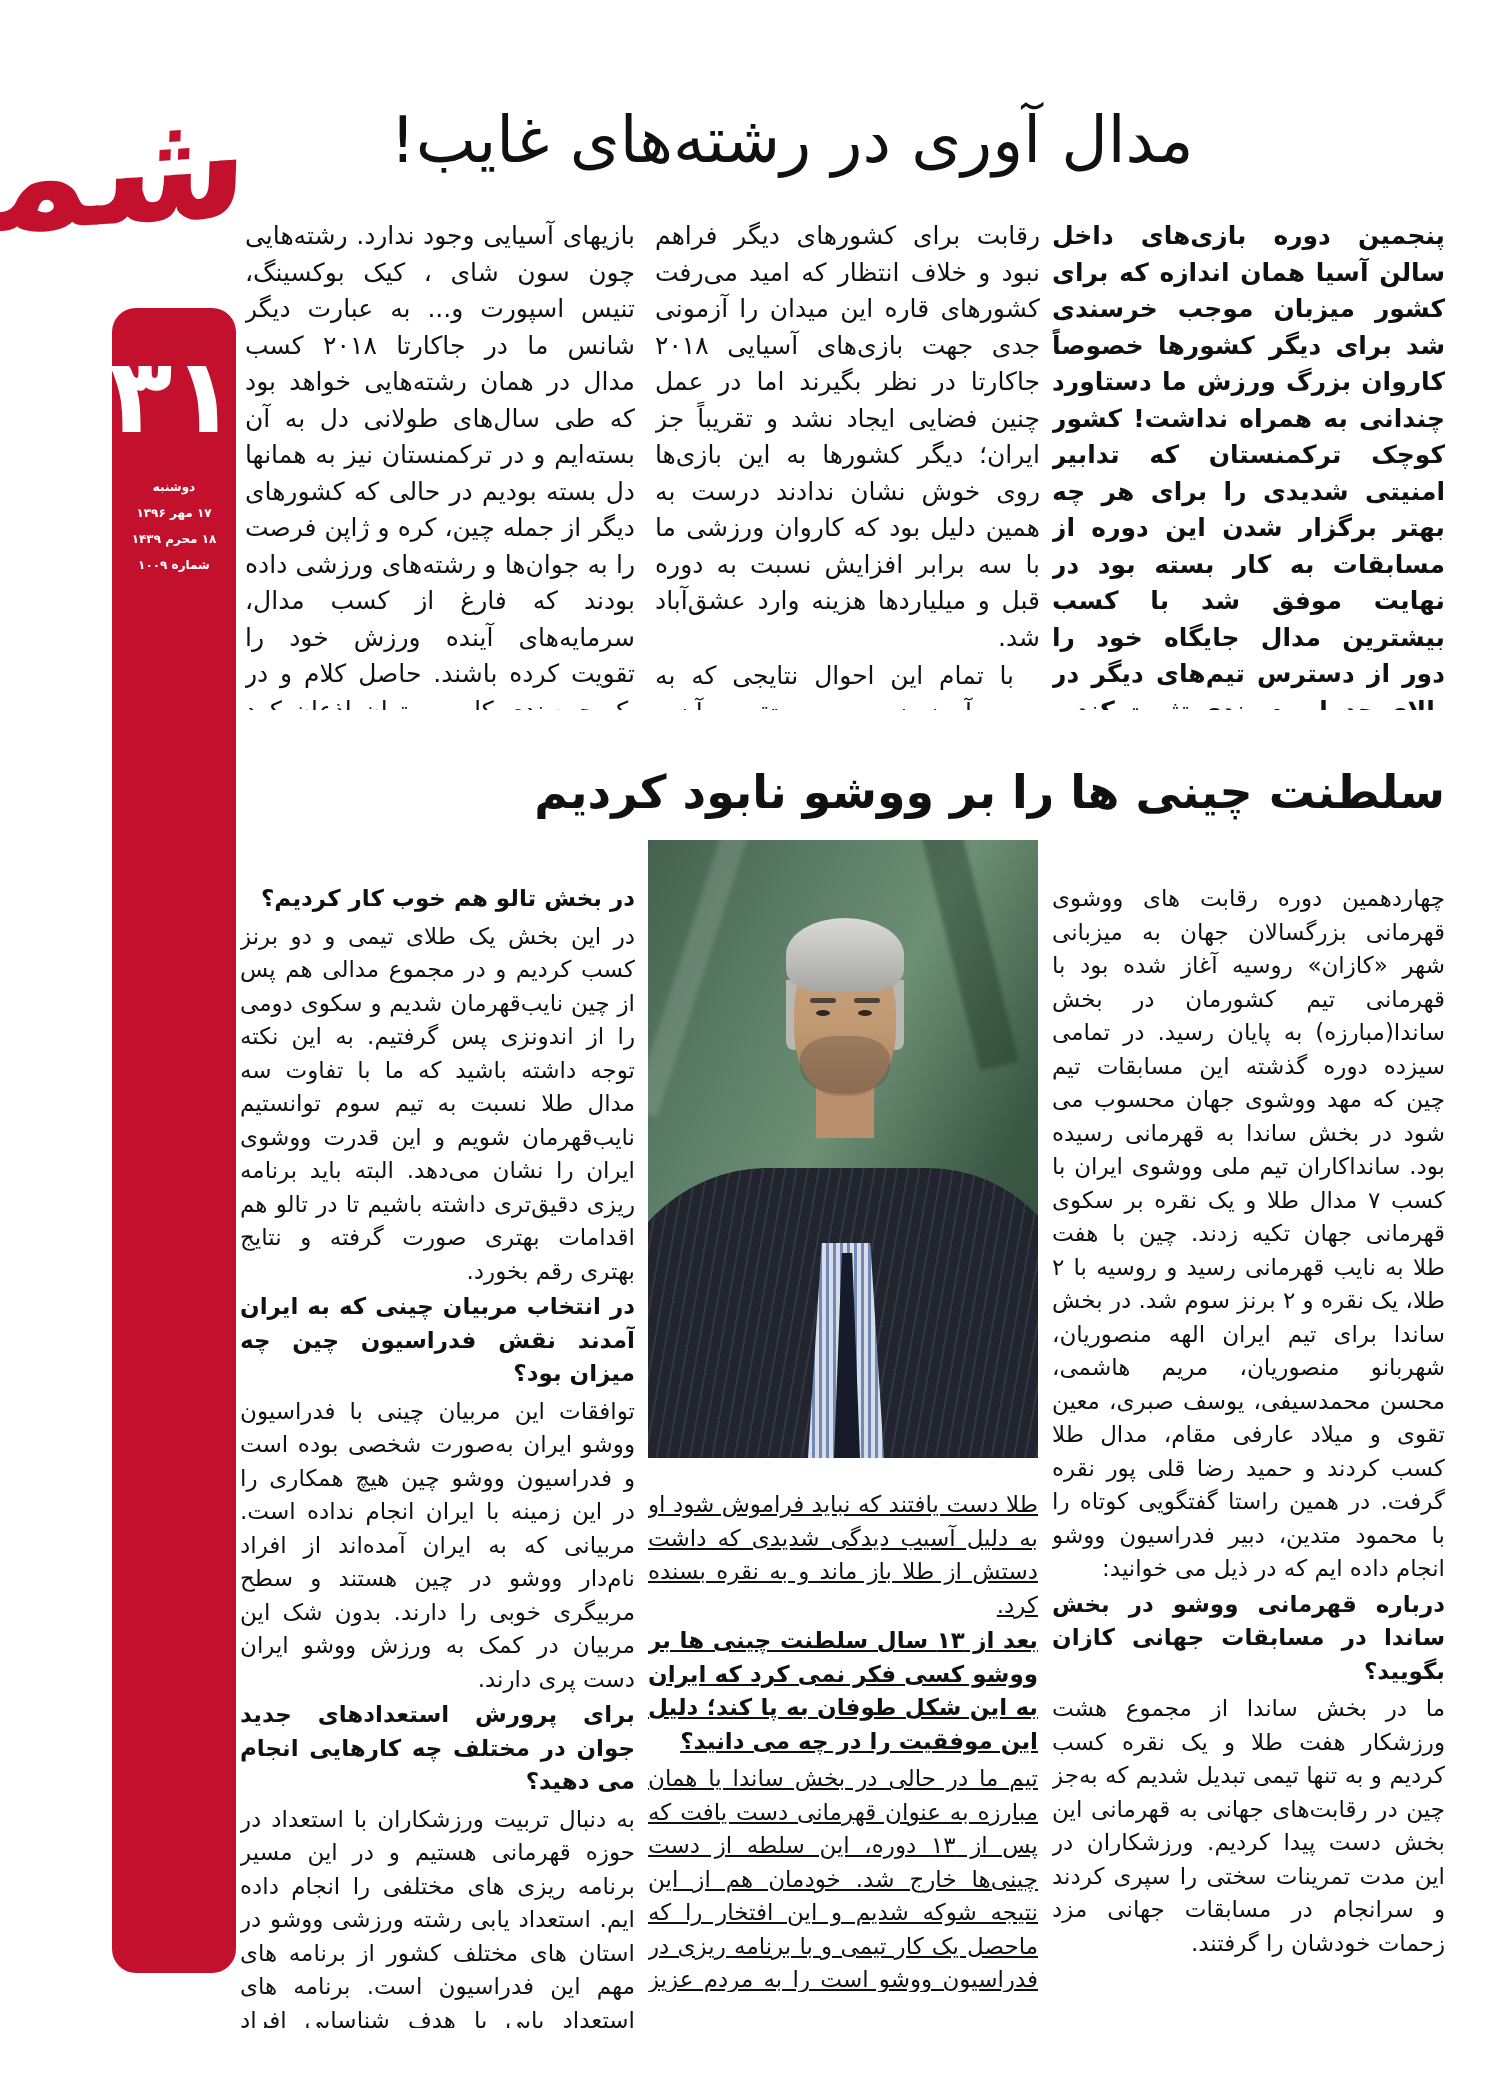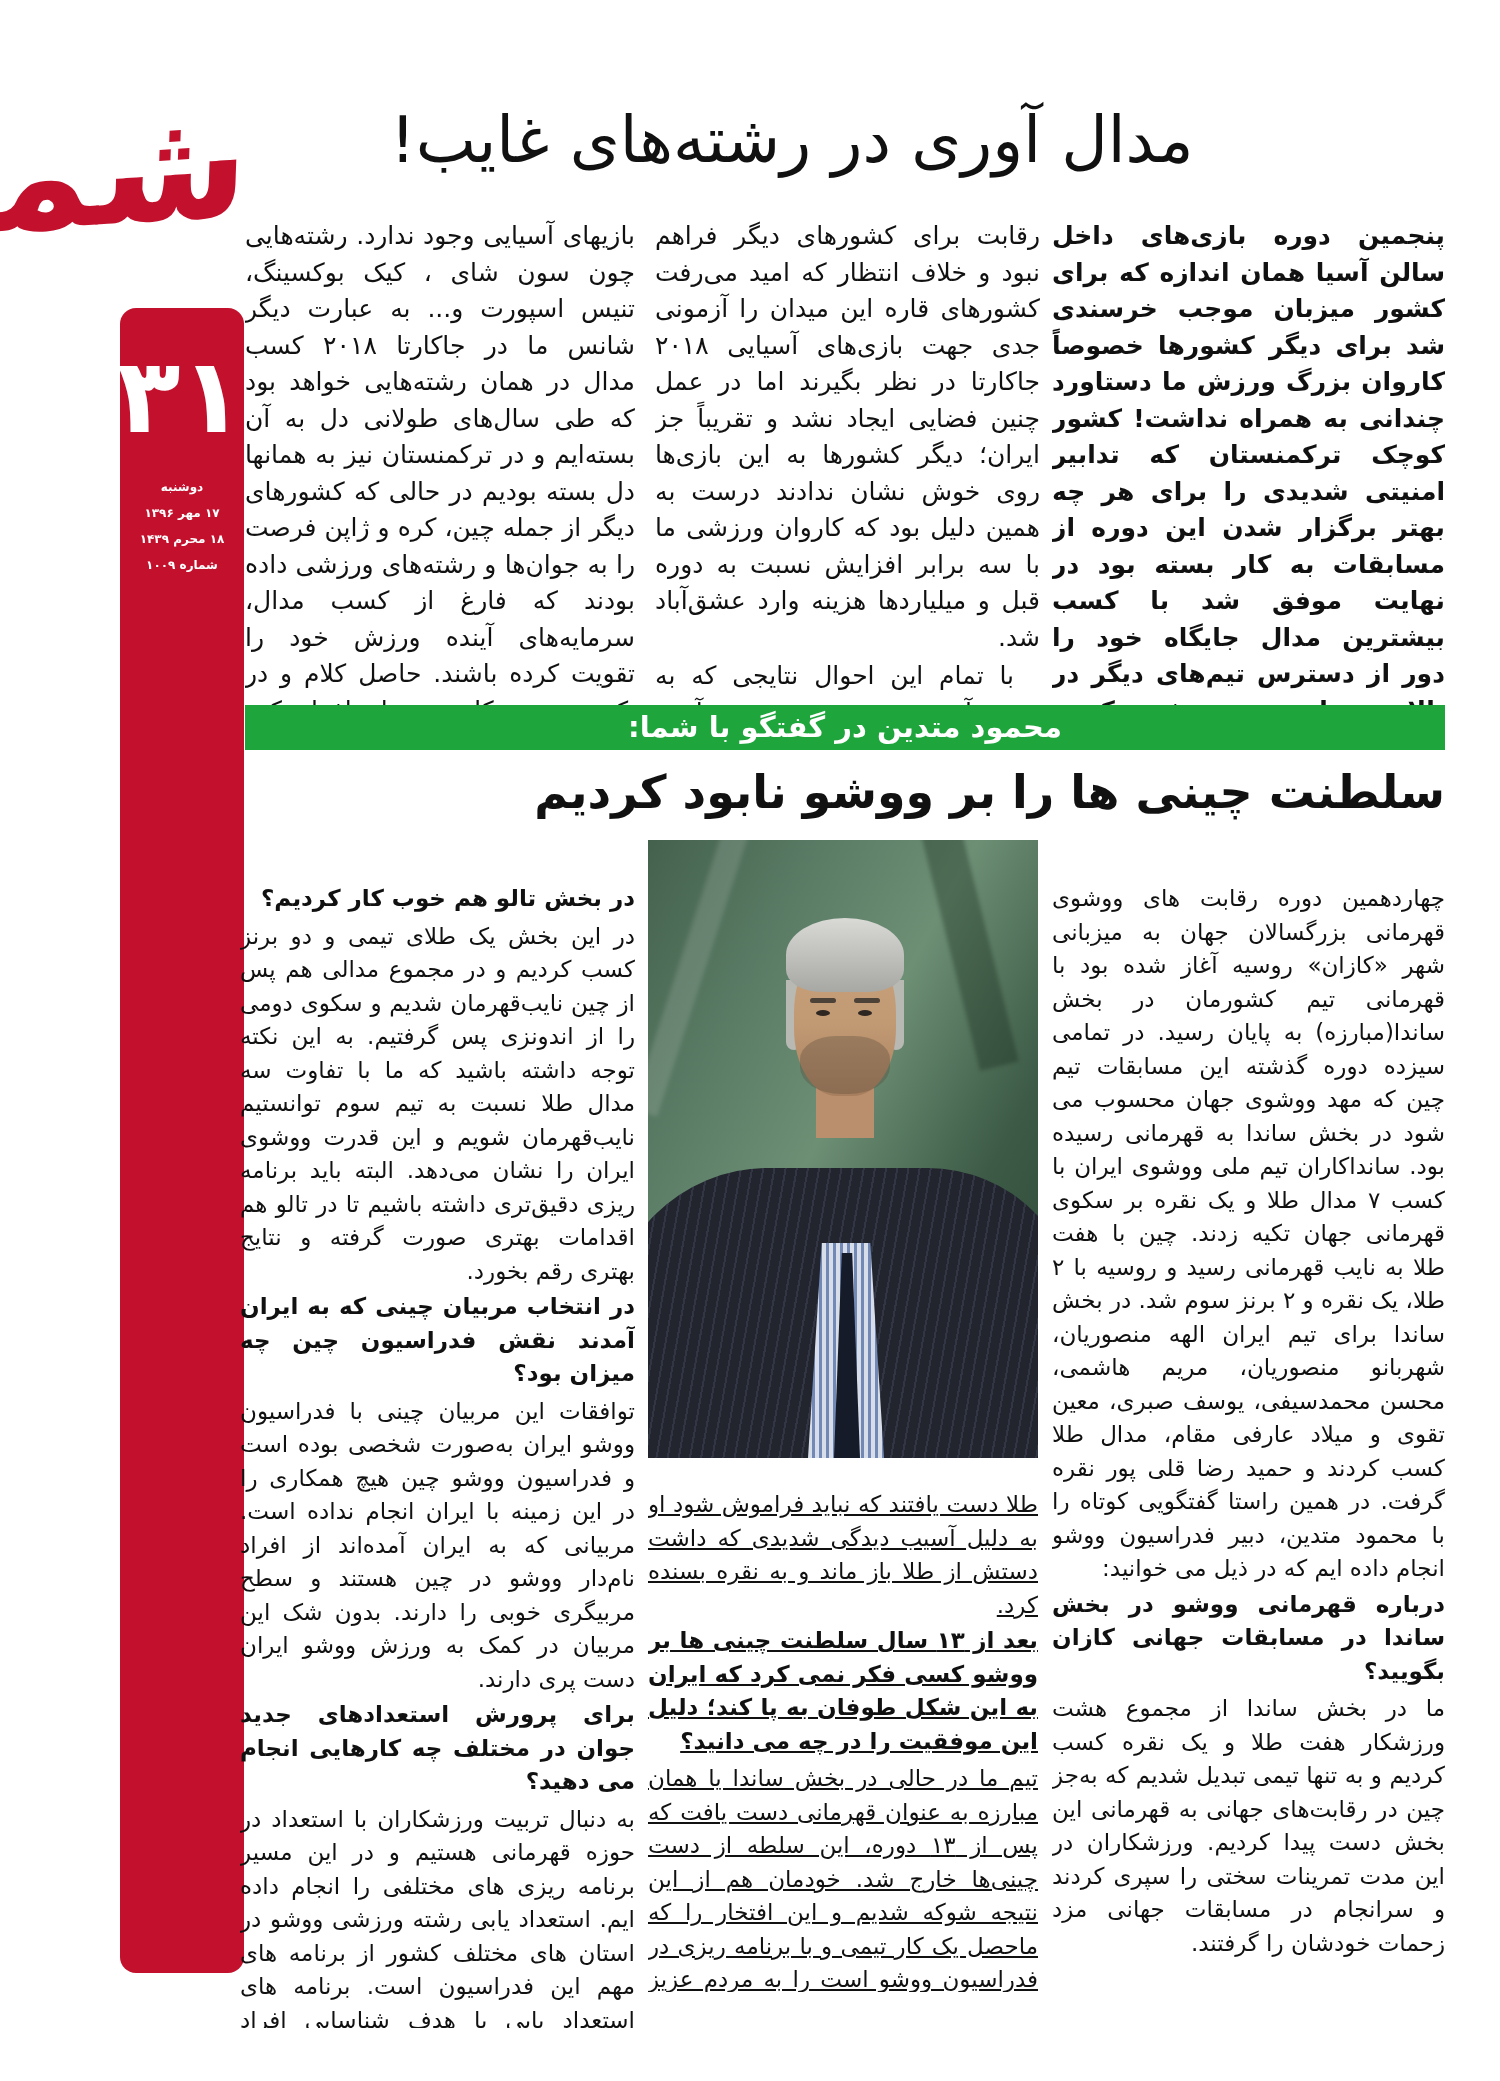--- a/index.html
+++ b/index.html
@@ -9,22 +9,22 @@
     font-family:"DejaVu Sans","Liberation Sans",sans-serif;
     direction:rtl;color:#111;
   }
   
   .logo{
     position:absolute;left:78px;top:48px;width:170px;height:255px;
     color:#c3112d;font-size:152px;font-weight:800;line-height:240px;
     text-align:center;transform:skewX(-6deg) rotate(-4deg);
   }
   .redbar{
-    position:absolute;left:120px;top:308px;width:124px;height:1665px;
-    background:#c3112d;border-radius:16px;color:#fff;text-align:center;
+    position:absolute;left:112px;top:308px;width:124px;height:1665px;
+    background:#c3112d;border-radius:24px;color:#fff;text-align:center;
   }
   .redbar .num{font-size:104px;font-weight:800;line-height:1;margin-top:36px;}
   .redbar .dates{margin-top:26px;font-size:12px;font-weight:700;line-height:26px;}
   
   .headline{
     position:absolute;left:390px;top:88px;width:1056px;height:110px;
     font-size:64px;font-weight:400;text-align:left;line-height:105px;
     letter-spacing:-1px;white-space:nowrap;direction:rtl;
   }
   .col{position:absolute;overflow:hidden;text-align:justify;}
@@ -125,21 +125,20 @@
 
   <div class="col top-col col-m body-txt">
     <p class="para noindent">رقابت برای کشورهای دیگر فراهم نبود و خلاف انتظار که امید می‌رفت کشورهای قاره این میدان را آزمونی جدی جهت بازی‌های آسیایی ۲۰۱۸ جاکارتا در نظر بگیرند اما در عمل چنین فضایی ایجاد نشد و تقریباً جز ایران؛ دیگر کشورها به این بازی‌ها روی خوش نشان ندادند درست به همین دلیل بود که کاروان ورزشی ما با سه برابر افزایش نسبت به دوره قبل و میلیاردها هزینه وارد عشق‌آباد شد.</p>
     <p class="para">با تمام این احوال نتایجی که به دست آمدند نه در جهت تقویت آینده ورزش و ورزشکاران ما بود و نه طی بازی‌های آسیایی سال آینده به کار خواهد آمد زیرا اغلب رشته‌هایی که ما و میزبان در آنها مدال کسب کردیم اصولا در</p>
   </div>
 
   <div class="col top-col col-l body-txt">
     <p class="para noindent">بازیهای آسیایی وجود ندارد. رشته‌هایی چون سون شای ، کیک بوکسینگ، تنیس اسپورت و... به عبارت دیگر شانس ما در جاکارتا ۲۰۱۸ کسب مدال در همان رشته‌هایی خواهد بود که طی سال‌های طولانی دل به آن بسته‌ایم و در ترکمنستان نیز به همانها دل بسته بودیم در حالی که کشورهای دیگر از جمله چین، کره و ژاپن فرصت را به جوان‌ها و رشته‌های ورزشی داده بودند که فارغ از کسب مدال، سرمایه‌های آینده ورزش خود را تقویت کرده باشند. حاصل کلام و در یک جمع‌بندی کلی می‌توان اذعان کرد لشگرکشی و حضور گسترده کاروان ورزشی کشورمان در بازی‌های داخل سالن آسیا چندان با اهداف آینده ورزش ما همخوانی نداشت!</p>
   </div>
 
-  <div class="kicker">محمود متدین در گفتگو با شما:</div>
   <div class="subhead">سلطنت چینی ها را بر ووشو نابود کردیم</div>
 
   <div class="photo">
     <div class="streak s1"></div>
     <div class="streak s2"></div>
     <div class="hair-side-l"></div>
     <div class="hair-side-r"></div>
     <div class="neck"></div>
     <div class="suit"></div>
     <div class="shirt"></div>

